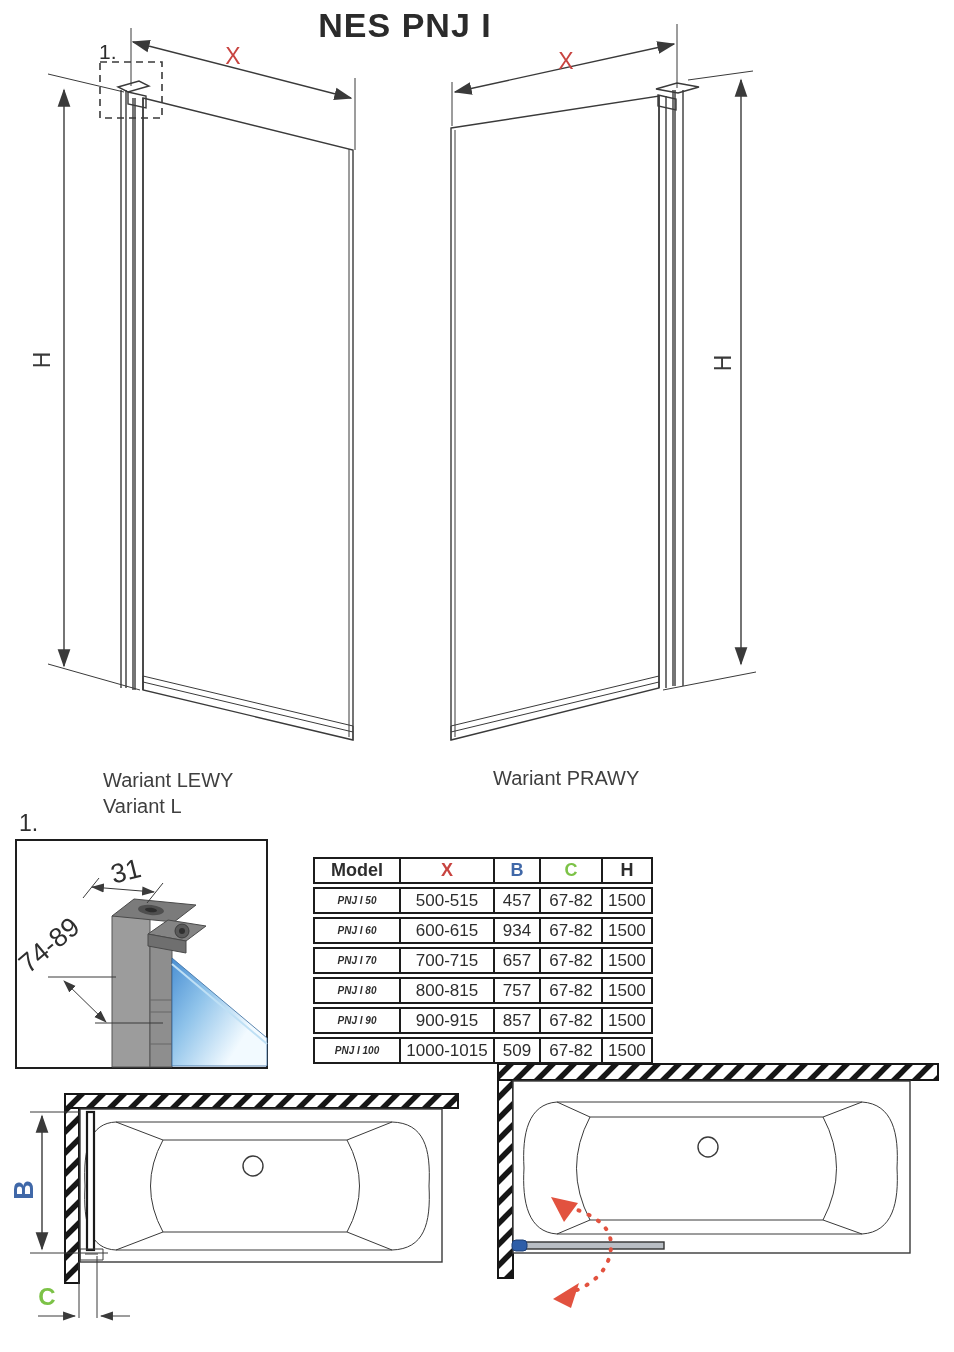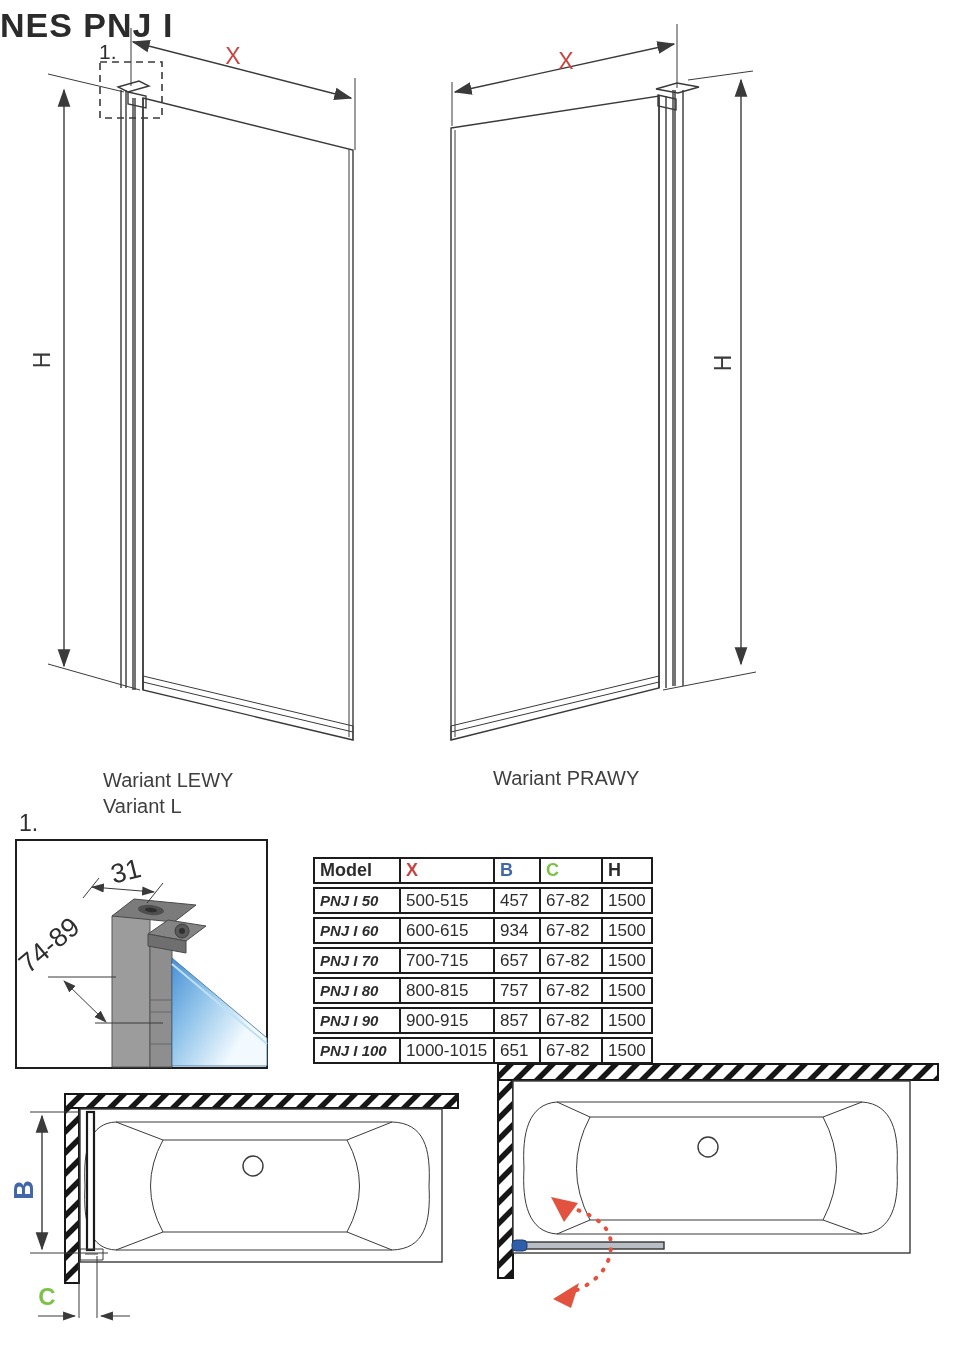--- a/index.html
+++ b/index.html
@@ -1,18 +1,18 @@
 <!DOCTYPE html>
 <html><head>
 <meta charset="utf-8">
 <style>
   html,body{margin:0;padding:0;background:#ffffff;}
   .canvas{position:relative;width:954px;height:1352px;background:#fff;overflow:hidden;
           font-family:"Liberation Sans",sans-serif;color:#2d2d2d;}
-  .title{position:absolute;left:0;top:6px;width:810px;
+  .title{position:absolute;left:0;top:6px;width:810px;text-align:center;
          font-size:34px;font-weight:bold;color:#2b2b2b;letter-spacing:1px;}
   .caption{position:absolute;font-size:20px;line-height:26px;color:#3f3f3f;}
   .caption.left{left:103px;top:760px;text-align:left;margin-top:7px;}
   .caption.right{left:493px;top:765px;width:200px;}
   svg.overlay{position:absolute;left:0;top:0;}
   .line-art{stroke:#3a3a3a;fill:none;stroke-width:1.4px;}
   .thin{stroke-width:1px;}
   .dashed{stroke-dasharray:7 5;stroke-width:1.6px;}
   .dimline{marker-start:url(#arr);marker-end:url(#arr);}
   .dimend{marker-end:url(#arr);}
@@ -20,28 +20,28 @@
   .dim{font-family:"Liberation Sans",sans-serif;font-size:23px;fill:#3a3a3a;}
   .dim-red{fill:#C84440;}
   .dim-blue{fill:#4068A8;font-weight:bold;font-size:27px;}
   .dim-green{fill:#7CC247;font-size:24px;font-weight:bold;}
   .ref{font-family:"Liberation Sans",sans-serif;font-size:21px;fill:#2e2e2e;}
   .detail-dim{font-family:"Liberation Sans",sans-serif;font-size:27px;fill:#2e2e2e;}
   
   .size-table{position:absolute;left:313px;top:854px;border-collapse:separate;
               border-spacing:0 3px;font-size:17px;color:#2d2d2d;table-layout:fixed;}
   .size-table th,.size-table td{border-top:2px solid #1c1c1c;border-bottom:2px solid #1c1c1c;
-      border-right:2px solid #1c1c1c;padding:1px 5px;text-align:left;height:21px;
+      border-right:2px solid #1c1c1c;padding:1px 5px;text-align:center;height:21px;
       overflow:hidden;white-space:nowrap;}
   .size-table th:first-child,.size-table td:first-child{border-left:2px solid #1c1c1c;}
   .size-table th{font-weight:bold;font-size:18px;}
   .th-x{color:#C84440;}
   .th-b{color:#4068A8;}
   .th-c{color:#7CC247;}
-  .cell-model{font-weight:bold;font-style:italic;font-size:15px;}
+  .cell-model{font-weight:bold;font-style:italic;font-size:10px;}
 </style>
 </head>
 <body>
 
 <div class="canvas">
 
   <div class="title">NES PNJ I</div>
 
   <svg class="overlay" width="954" height="1352" viewBox="0 0 954 1352">
     <defs>
@@ -217,20 +217,20 @@
       <tr>
         <td class="cell-model">PNJ I 90</td>
         <td>900-915</td>
         <td>857</td>
         <td>67-82</td>
         <td>1500</td>
       </tr>
       <tr>
         <td class="cell-model">PNJ I 100</td>
         <td>1000-1015</td>
-        <td>651</td>
+        <td>509</td>
         <td>67-82</td>
         <td>1500</td>
       </tr>
     </tbody>
   </table>
 
 </div>
 
 </body></html>

